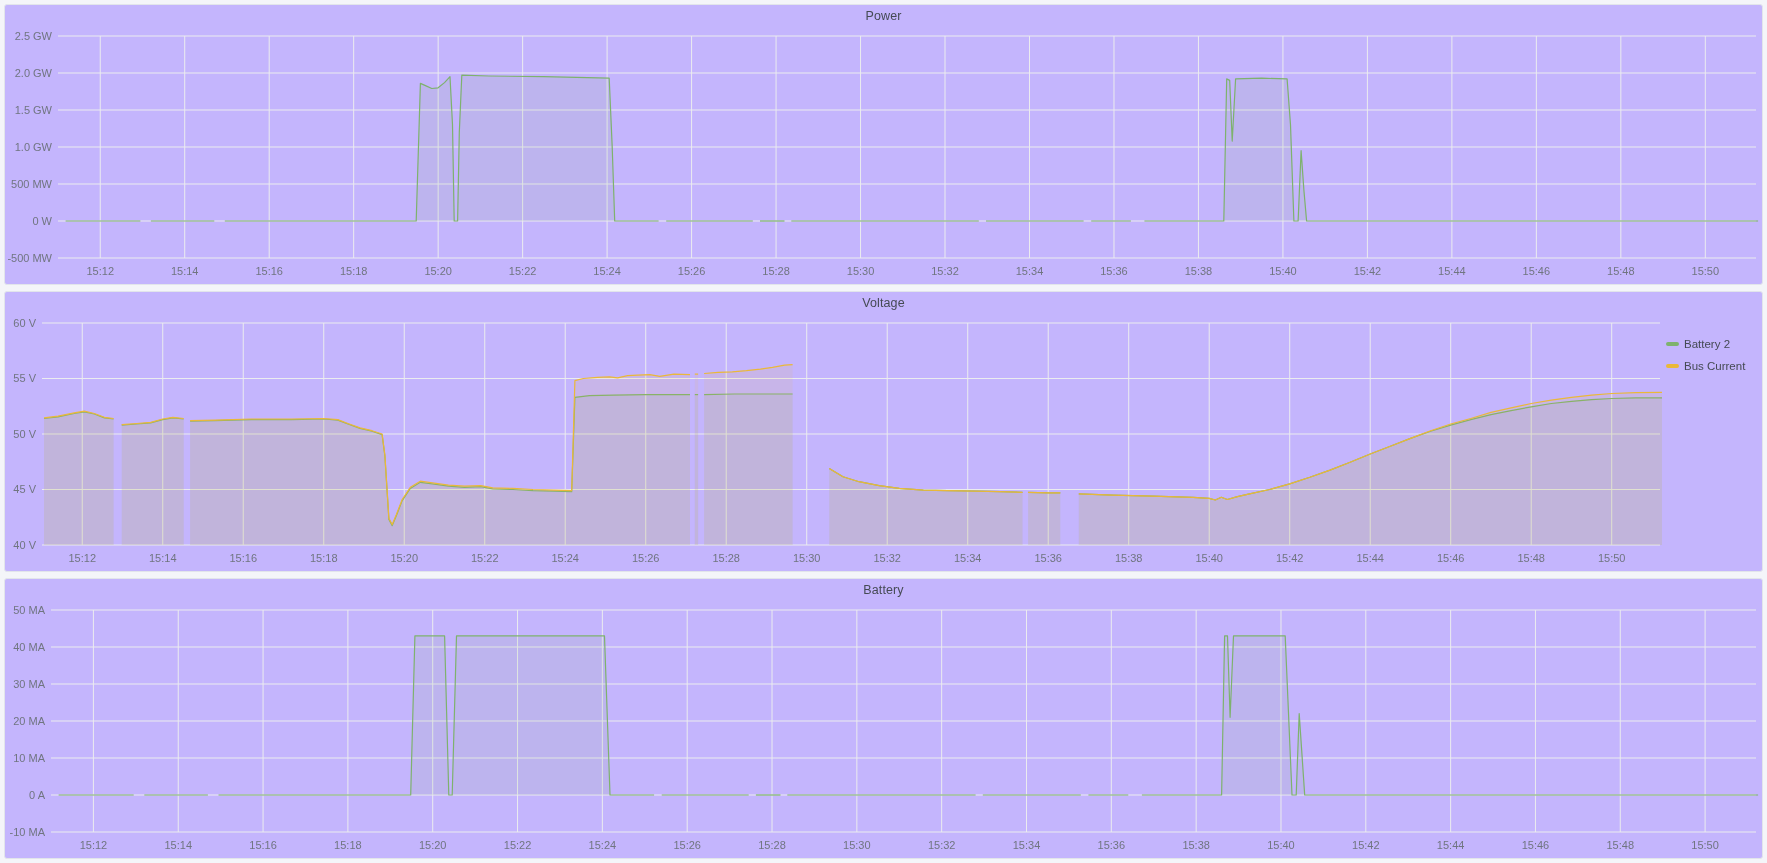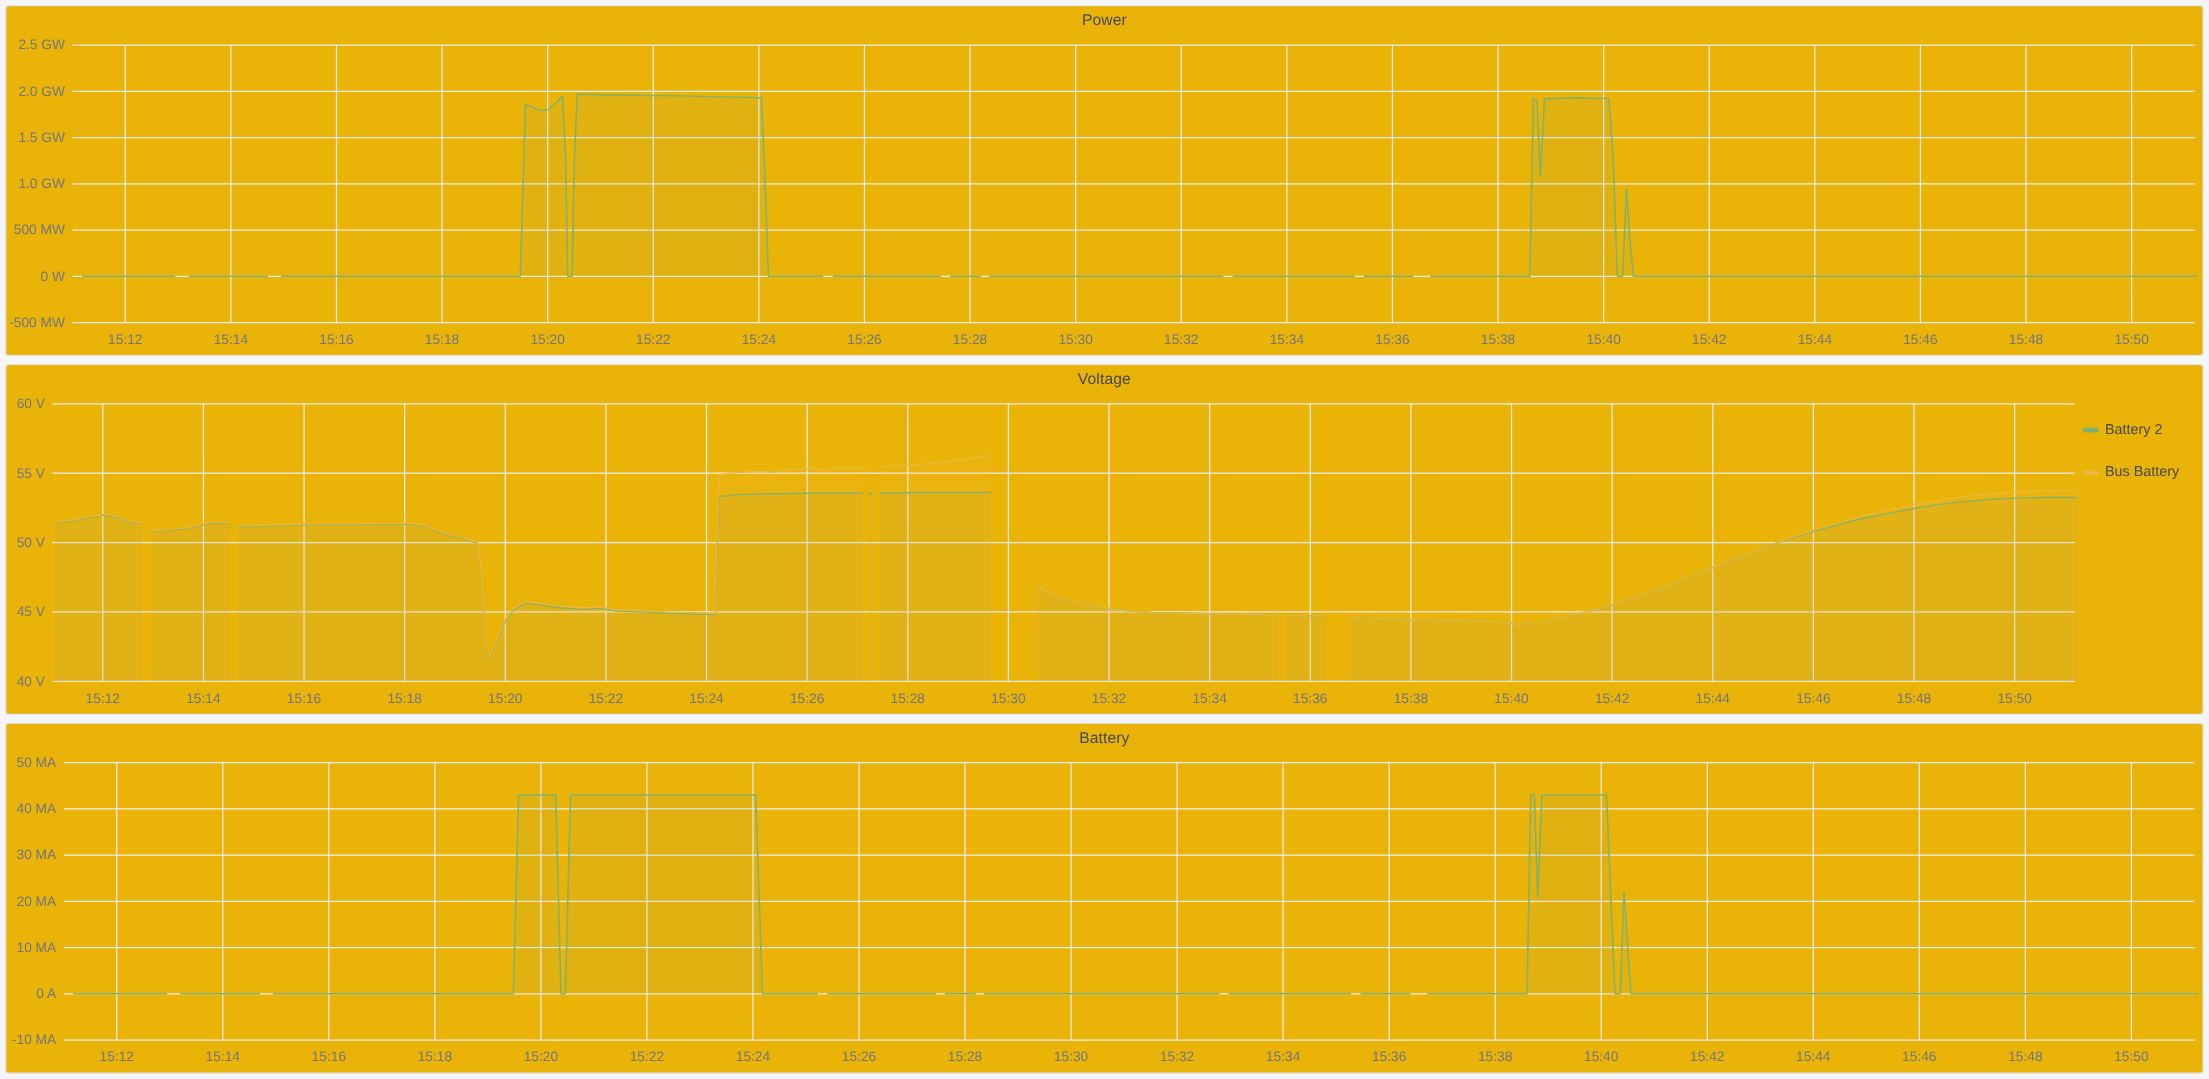--- a/index.html
+++ b/index.html
@@ -10,39 +10,39 @@
     overflow:hidden;
   }
   #dashboard{
     box-sizing:border-box;
     width:1767px;height:863px;
     padding:4px;
     display:flex;flex-direction:column;gap:6px;
   }
   .panel{
     flex:1;min-height:0;
-    background:#eab308;
+    background:#c4b5fd;
     border:1px solid #E2E5EB;
     border-radius:3px;
     display:flex;flex-direction:column;
     box-sizing:border-box;
   }
   .panel-title{
     height:21px;flex:0 0 21px;
     display:flex;align-items:center;justify-content:center;
     font-size:12.5px;font-weight:500;color:#454A54;
     letter-spacing:.1px;
     cursor:pointer;
   }
   .panel-body{flex:1;min-height:0;display:flex;flex-direction:row;}
   .chart{flex:1;min-width:0;height:100%;display:block;}
   .legend{
     flex:0 0 96px;
     padding-top:24px;
-    display:flex;flex-direction:column;gap:20px;
+    display:flex;flex-direction:column;gap:8px;
     box-sizing:border-box;
   }
   .legend-item{
     display:flex;align-items:center;gap:5px;
     font-size:11.5px;color:#454A54;
     cursor:pointer;line-height:14px;
   }
   .legend-dash{
     width:13px;height:4px;border-radius:2px;flex:0 0 13px;
   }
@@ -220,21 +220,21 @@
           <path d="M1073.8,232.0L1073.8,180.9L1107.6,182.1L1147.9,183.2L1188.1,184.3L1204.2,185.4L1210.3,187.0L1216.3,184.3L1222.3,186.5L1232.4,183.7L1244.5,180.9L1264.6,176.5L1284.7,170.9L1304.8,164.3L1325.0,157.1L1345.1,149.3L1365.2,141.0L1385.3,133.2L1405.5,125.4L1425.6,117.7L1445.7,111.0L1465.8,105.5L1486.0,99.4L1506.1,94.9L1526.2,90.5L1546.3,87.1L1566.5,84.4L1586.6,82.2L1606.7,80.5L1630.9,79.7L1657.0,79.4L1657.0,232.0Z" fill="#EAB839" fill-opacity="0.1" stroke="none"></path>
           <path d="M1073.8,180.9L1107.6,182.1L1147.9,183.2L1188.1,184.3L1204.2,185.4L1210.3,187.0L1216.3,184.3L1222.3,186.5L1232.4,183.7L1244.5,180.9L1264.6,176.5L1284.7,170.9L1304.8,164.3L1325.0,157.1L1345.1,149.3L1365.2,141.0L1385.3,133.2L1405.5,125.4L1425.6,117.7L1445.7,111.0L1465.8,105.5L1486.0,99.4L1506.1,94.9L1526.2,90.5L1546.3,87.1L1566.5,84.4L1586.6,82.2L1606.7,80.5L1630.9,79.7L1657.0,79.4" fill="none" stroke="#EAB839" stroke-width="1.2" stroke-linejoin="round"></path>
         </svg>
       <div class="legend">
           <div class="legend-item">
             <span class="legend-dash" style="background: rgb(126, 178, 109);"></span>
             <span>Battery 2</span>
           </div>
           <div class="legend-item">
             <span class="legend-dash" style="background: rgb(234, 184, 57);"></span>
-            <span>Bus Battery</span>
+            <span>Bus Current</span>
           </div>
         </div>
     </div>
   </div>
 
   <div class="panel">
     <div class="panel-title">Battery</div>
     <div class="panel-body">
       <svg class="chart" viewBox="0 0 1757 258">
           <line x1="88.41293532338308" y1="10" x2="88.41293532338308" y2="232" stroke="#EBECEF" stroke-width="1"></line>

